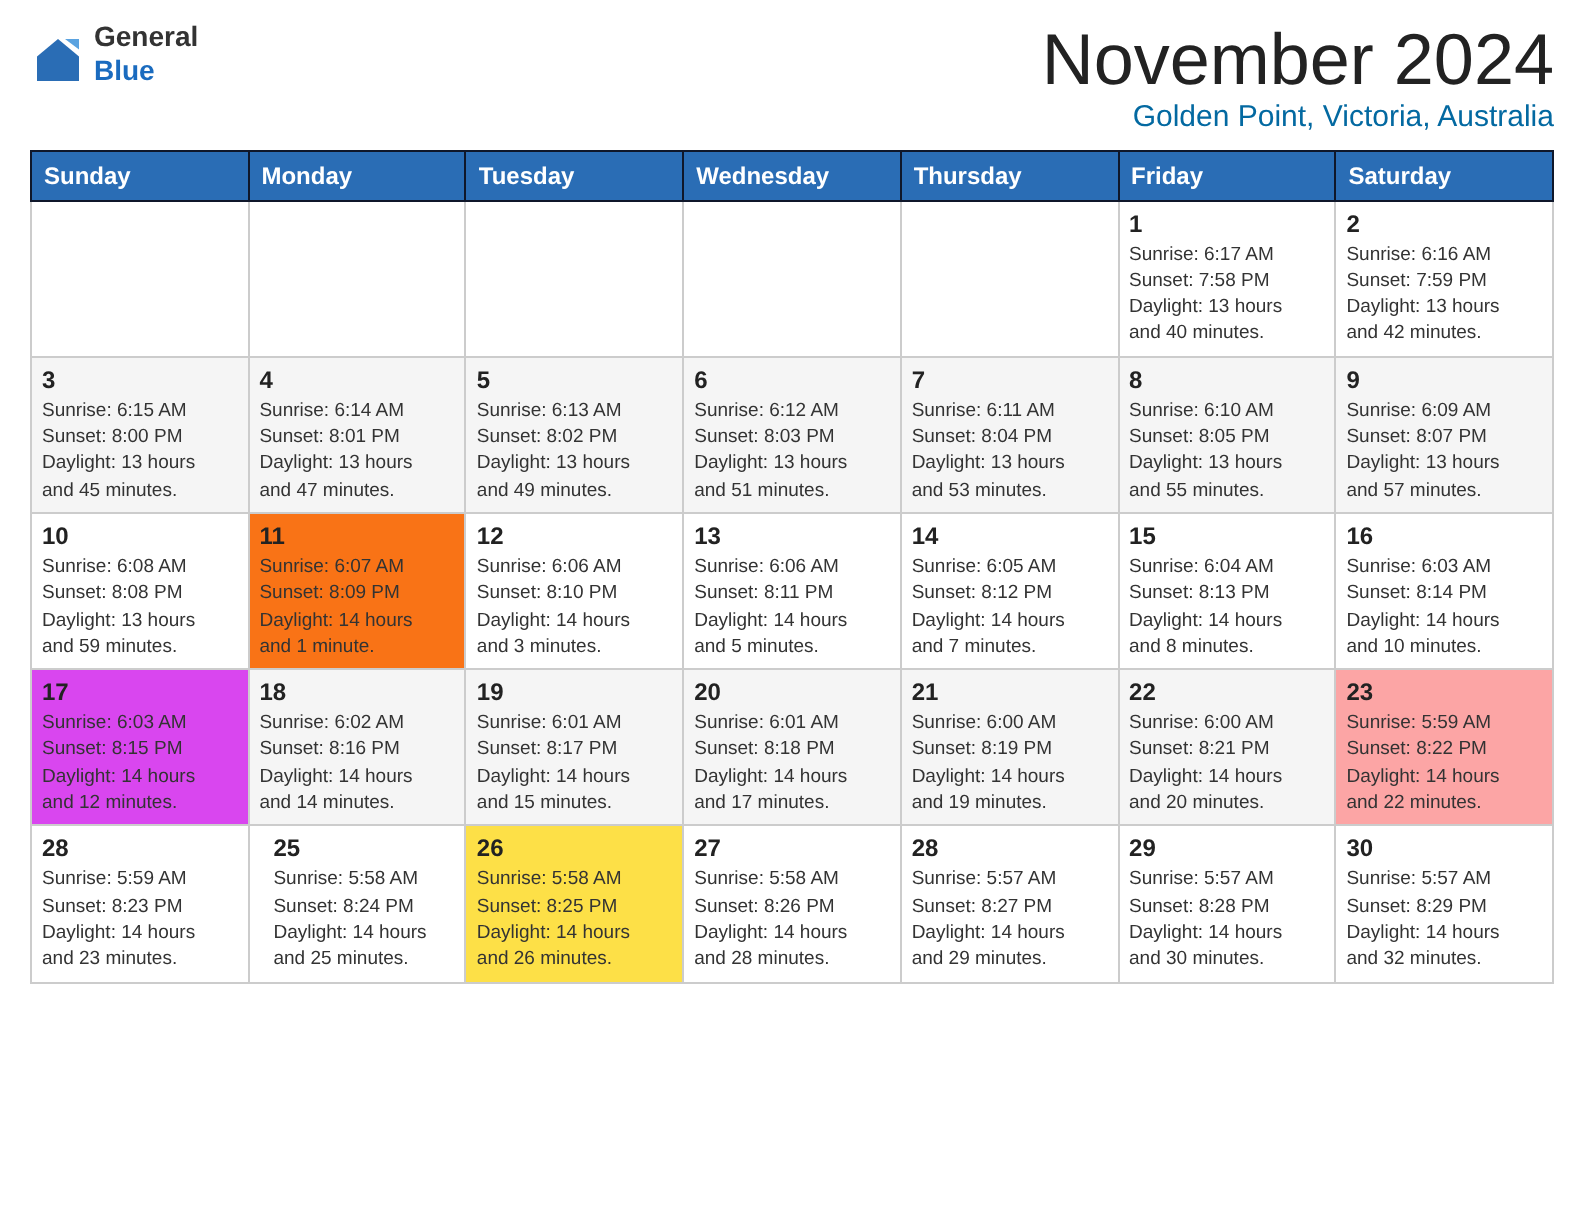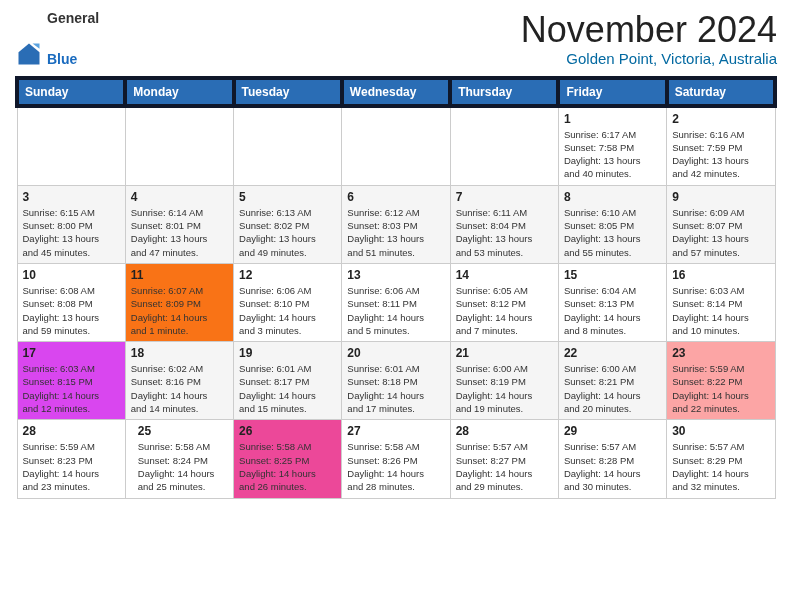--- a/index.html
+++ b/index.html
@@ -25,21 +25,21 @@
       display: flex;
       align-items: flex-end;
       gap: 4px;
     }
     .logo-text {
       font-size: 14px;
       font-weight: bold;
       line-height: 1.2;
     }
     .logo-general { color: #333; }
-    .logo-blue { color: #1a6bbf; margin-top: 24px; }
+    .logo-blue { color: #1a6bbf; }
     .logo-icon {
       width: 28px;
       height: 28px;
     }
     .title-block {
       text-align: right;
     }
     .month-title {
       font-size: 36px;
       font-weight: normal;
@@ -56,21 +56,21 @@
       border-collapse: collapse;
       border: 1px solid #ccc;
     }
     .calendar th {
       background: #2a6db5;
       color: #fff;
       font-size: 12px;
       font-weight: bold;
       padding: 5px 6px;
       text-align: left;
-      border: 4px solid #0f172a;
+      border: 1px solid #0f172a;
     }
     .calendar td {
       vertical-align: top;
       border: 1px solid #ccc;
       padding: 4px 5px;
       width: calc(100% / 7);
       min-height: 80px;
       font-size: 10px;
       color: #333;
       background: #fff;
@@ -318,21 +318,21 @@
 Daylight: 14 hours
 and 23 minutes.</div>
           </td>
           <td style="background: rgb(255, 255, 255); padding-left: 12px;">
             <span class="day-number">25</span>
             <div class="day-info" style="white-space: pre-line;">Sunrise: 5:58 AM
 Sunset: 8:24 PM
 Daylight: 14 hours
 and 25 minutes.</div>
           </td>
-          <td style="background: #ec4899;">
+          <td style="background: #fde047;">
             <span class="day-number">26</span>
             <div class="day-info" style="white-space: pre-line;">Sunrise: 5:58 AM
 Sunset: 8:25 PM
 Daylight: 14 hours
 and 26 minutes.</div>
           </td>
           <td style="background: rgb(255, 255, 255);">
             <span class="day-number">27</span>
             <div class="day-info" style="white-space: pre-line;">Sunrise: 5:58 AM
 Sunset: 8:26 PM

